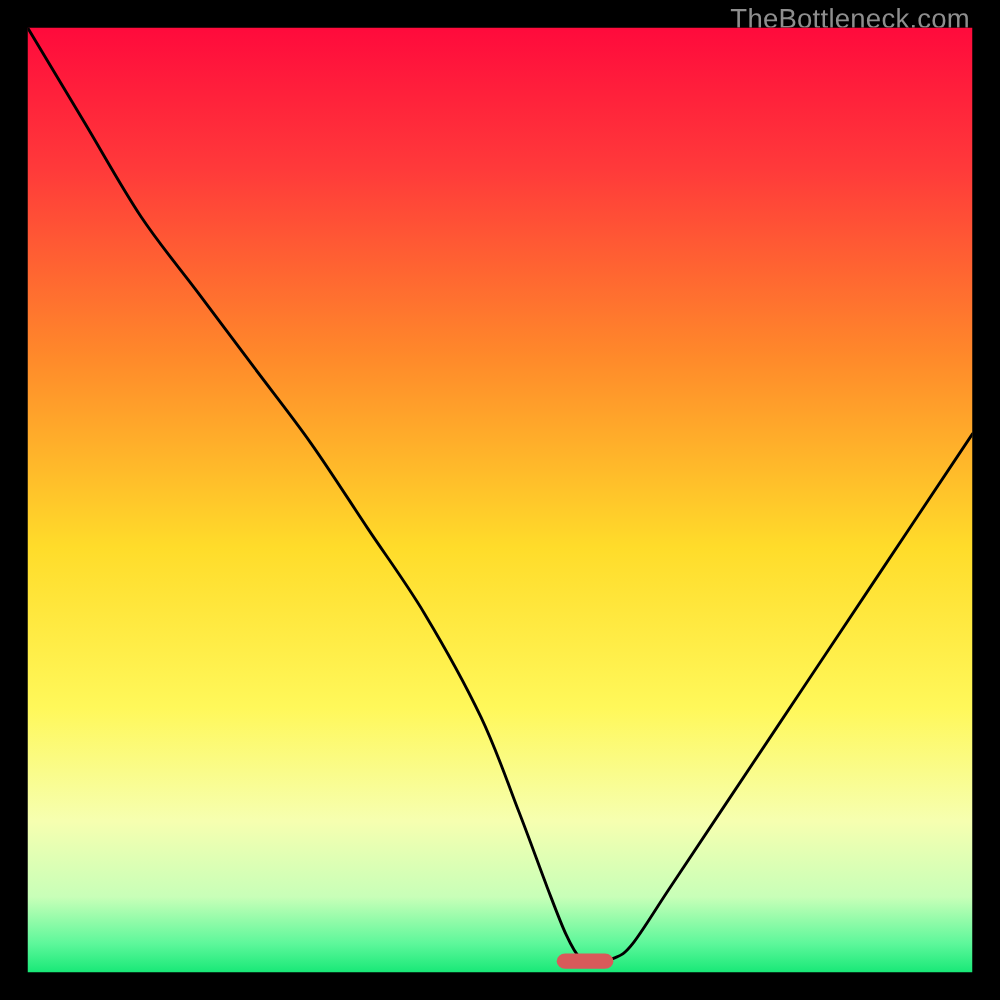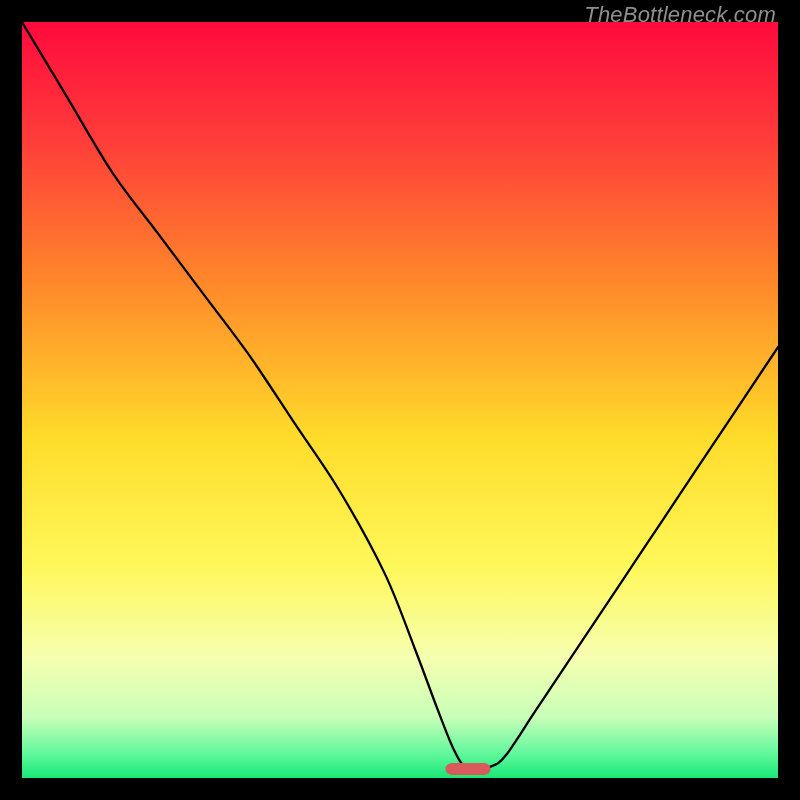--- a/index.html
+++ b/index.html
@@ -27,21 +27,20 @@
     height: 756px;
   }
   .watermark {
     position: absolute;
     top: 2px;
     right: 24px;
     color: #8e8e8e;
     font-size: 22px;
     font-weight: 500;
     letter-spacing: 0.2px;
-    font-style: italic;
   }
   svg { display: block; }
 </style>
 </head>
 <body>
 
 <div class="watermark">TheBottleneck.com</div>
 
 <div class="frame">
   <svg class="plot-area" viewBox="0 0 100 100" preserveAspectRatio="none">

